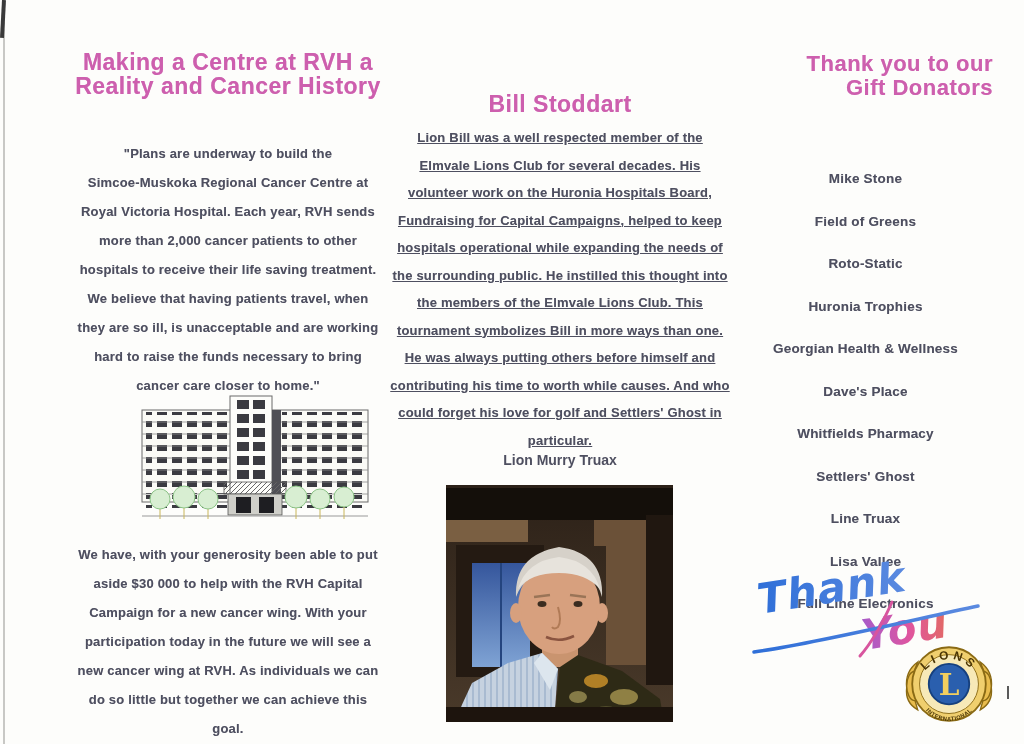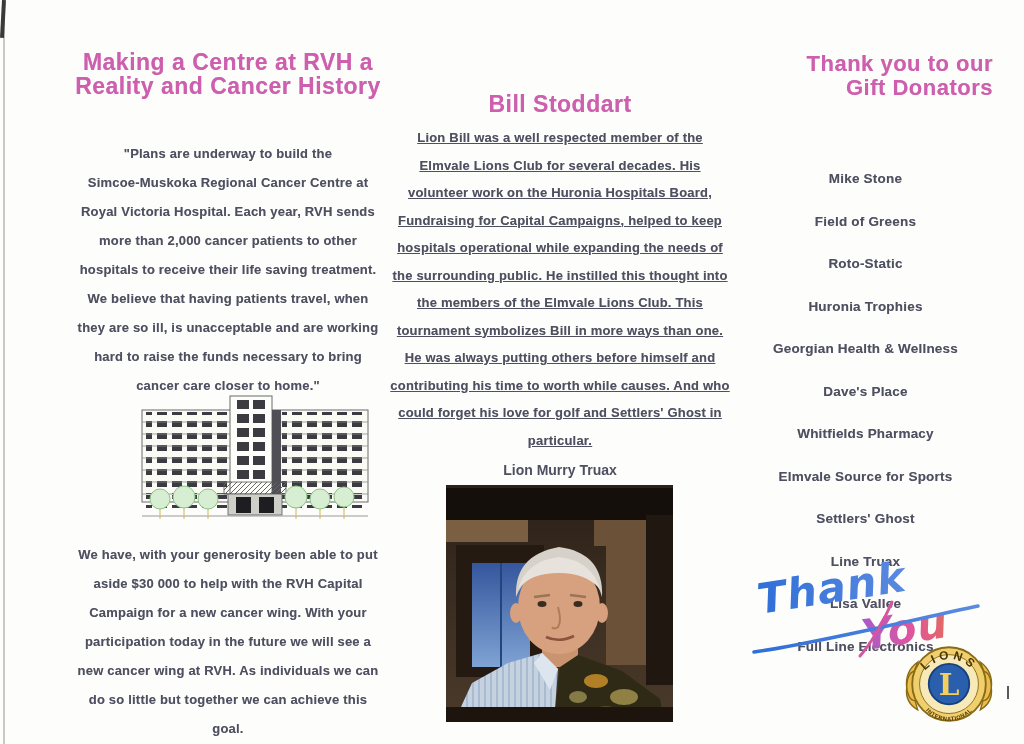--- a/index.html
+++ b/index.html
@@ -13,21 +13,21 @@
     color:var(--heading_pink,#cd5fae);
     font-weight:bold;font-size:23px;line-height:24px;letter-spacing:.5px;
     white-space:pre-line;text-shadow:0 0 .6px rgba(205,95,174,.55);
   }
   .bodytext{
     color:var(--body_text,#4e4f60);
     font-weight:bold;font-size:13px;line-height:29px;letter-spacing:.2px;
     white-space:pre-line;text-shadow:0 0 .4px rgba(78,79,96,.4);
   }
   .mid .bodytext{line-height:27.5px;text-decoration:underline;}
-  .byline{color:var(--body_text,#4e4f60);font-weight:bold;font-size:14px;margin-top:10px;}
+  .byline{color:var(--body_text,#4e4f60);font-weight:bold;font-size:14px;}
   .donor{
     color:var(--body_text,#4e4f60);font-weight:bold;font-size:13.5px;
     line-height:26.5px;letter-spacing:.2px;text-shadow:0 0 .4px rgba(78,79,96,.4);margin-top:16px;
   }
   .artifact{position:absolute;background:#b5b5b3;}
   .corner-mark{position:absolute;left:1px;top:0;width:4px;height:38px;background:#3a3a3a;transform:rotate(3deg);}
   .edge-line{left:3px;top:0;width:2px;height:744px;opacity:.75;}
   .scan-tick{position:absolute;left:1007px;top:686px;width:2px;height:13px;background:#5a5a5a;}
   svg{display:block;}
 </style>
@@ -222,21 +222,20 @@
   </div>
 
   <div class="col right" style="left:738px;top:150px;width:255px;">
     <div class="donor">Mike Stone</div>
     <div class="donor">Field of Greens</div>
     <div class="donor">Roto-Static</div>
     <div class="donor">Huronia Trophies</div>
     <div class="donor">Georgian Health &amp; Wellness</div>
     <div class="donor">Dave's Place</div>
     <div class="donor">Whitfields Pharmacy</div>
-    <div class="donor">Elmvale Source for Sports</div>
     <div class="donor">Settlers' Ghost</div>
     <div class="donor">Line Truax</div>
     <div class="donor">Lisa Vallee</div>
     <div class="donor">Full Line Electronics</div>
   </div>
 
   <div style="position:absolute;left:742px;top:548px;width:272px;height:112px;">
     <svg width="272" height="112" viewBox="0 0 272 112">
       <defs>
         <linearGradient id="blueGrad" x1="0" y1="0" x2="1" y2="0">

